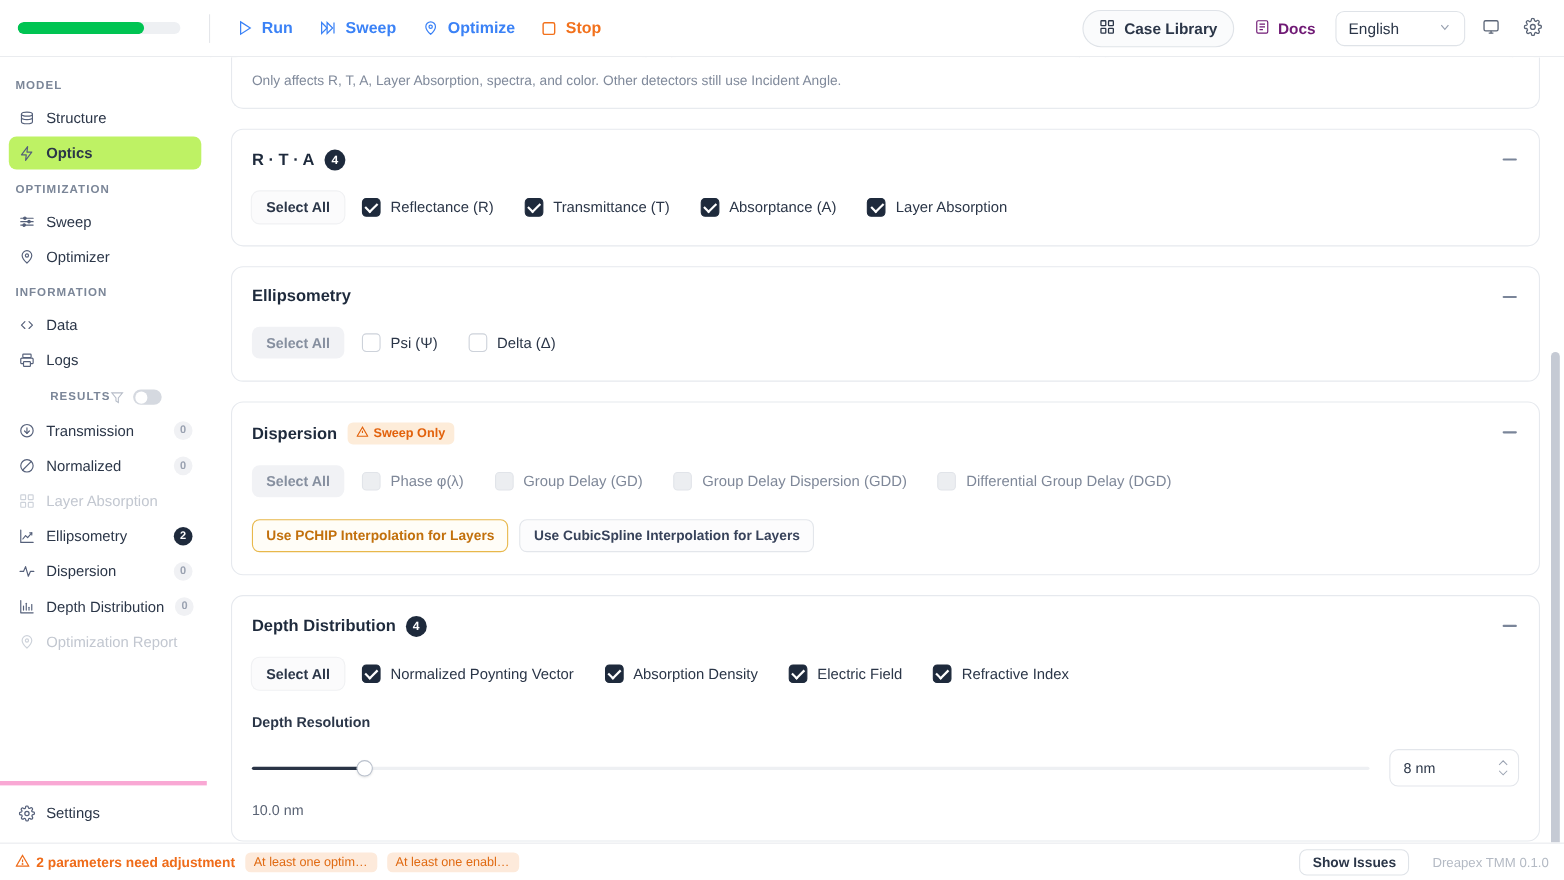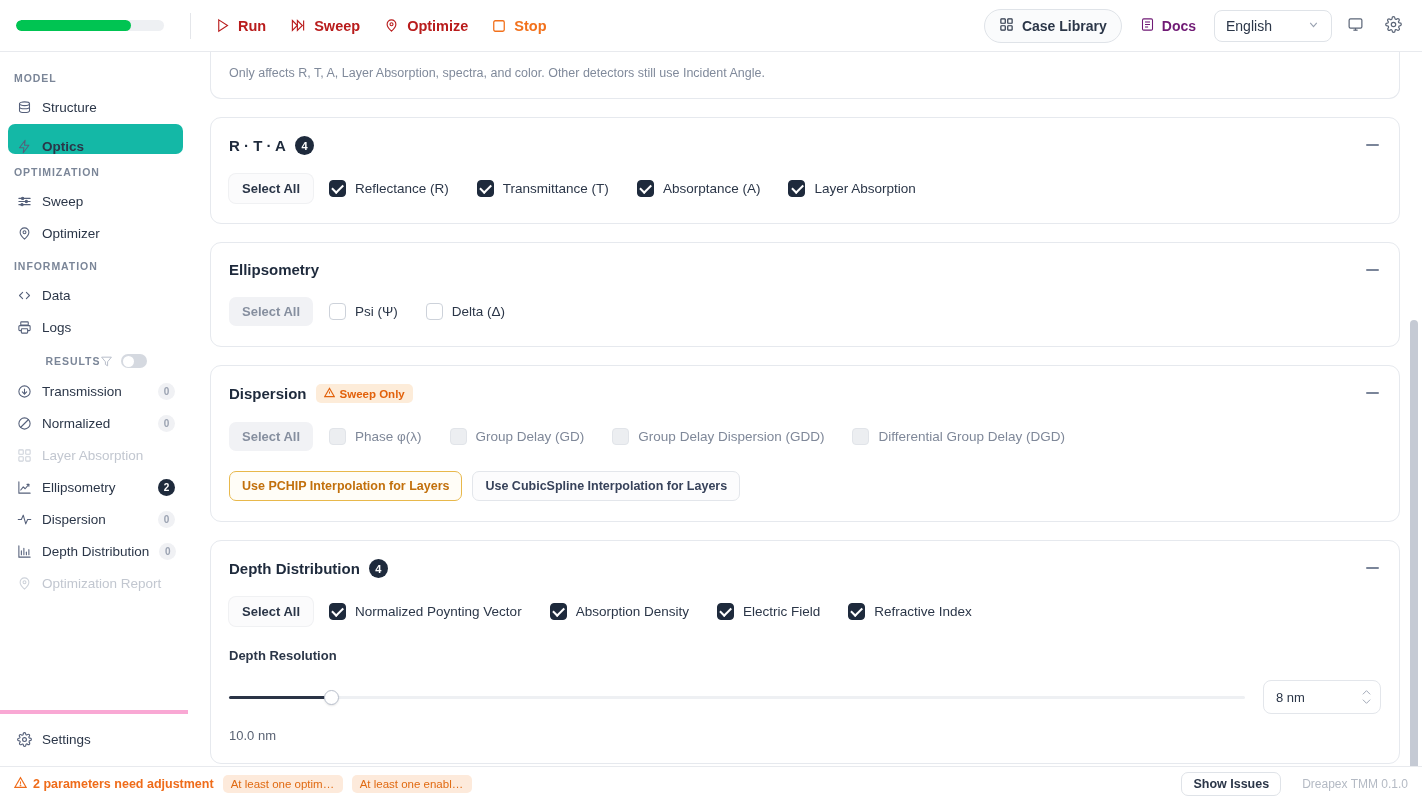--- a/index.html
+++ b/index.html
@@ -20,21 +20,21 @@
     display:flex; align-items:center;
   }
   .progress-wrap { width:190px; display:flex; align-items:center; padding:0 16px; }
   .progress-track { width:148px; height:11px; border-radius:6px; background:#eef0f3; overflow:hidden; }
   .progress-fill { height:11px; background:#00c452; border-radius:6px; }
   .topdiv { width:1px; height:26px; background:#e4e6ea; margin-right:12px; }
 
   .tool-btn {
     display:flex; align-items:center; gap:8px;
     padding:6px 12px; border-radius:7px; background:transparent;
-    border:none; cursor:pointer; font-size:14.5px; font-weight:600; color:#b91c1c;
+    border:none; cursor:pointer; font-size:14.5px; font-weight:600; color:#3b82f6;
     font-family:inherit;
   }
   .tool-btn.stop { color:#f2711c; }
   .tool-btn .ic { display:flex; align-items:center; }
 
   .topspacer { flex:1; }
   .right-tools { display:flex; align-items:center; gap:8px; padding-right:14px; }
   .case-lib {
     display:flex; align-items:center; gap:8px; padding:7px 14px;
     border:1px solid #dfe3e8; border-radius:20px; background:#fafbfc;
@@ -67,21 +67,21 @@
   .sb-group.with-ctl { display:flex; align-items:center; justify-content:center; padding-right:12px;}
   .sb-ctl { display:flex; align-items:center; gap:8px; }
   .toggle { width:26px; height:14px; border-radius:8px; background:#d5d9e0; position:relative; cursor:pointer; }
   .toggle::after { content:""; position:absolute; left:1.5px; top:1.5px; width:11px; height:11px;
       border-radius:50%; background:#fff; }
   .sb-item {
     display:flex; align-items:center; gap:10px; height:30px;
     margin:2px 8px; padding:0 8px; border-radius:7px; cursor:pointer;
     font-size:13.5px; color:#2b3648; position:relative;
   }
-  .sb-item.active { background:#14b8a6; font-weight:600;align-items:flex-end; }
+  .sb-item.active { background:#bef264; font-weight:600; }
   .sb-item.disabled { color:#c2c7d0; cursor:default; }
   .sb-item .lbl { flex:1; white-space:nowrap; }
   .sb-icon { width:16px; height:16px; display:flex; align-items:center; justify-content:center; color:#55607a; flex-shrink:0;}
   .sb-item.disabled .sb-icon { color:#cdd2da; }
   .badge {
     min-width:17px; height:17px; border-radius:50%; display:flex; align-items:center;
     justify-content:center; font-size:10px; font-weight:700;
   }
   .badge.on { background:#1e2a3c; color:#fff; }
   .badge.off { background:#f0f1f4; color:#9aa2b1; font-weight:600; }

